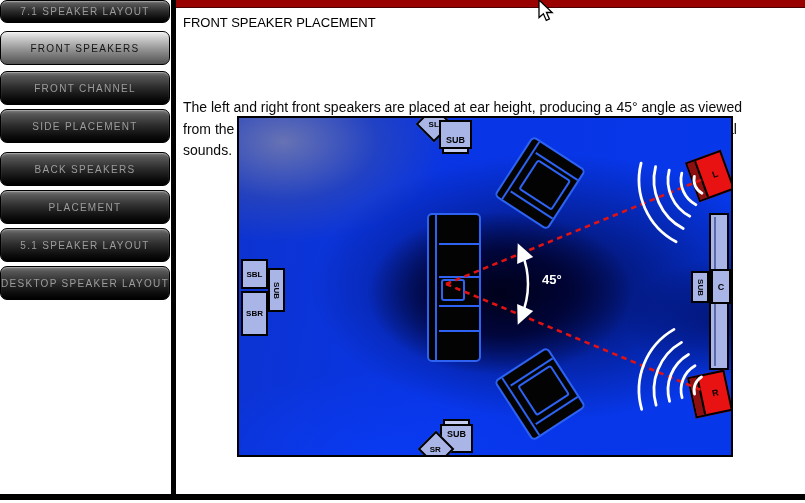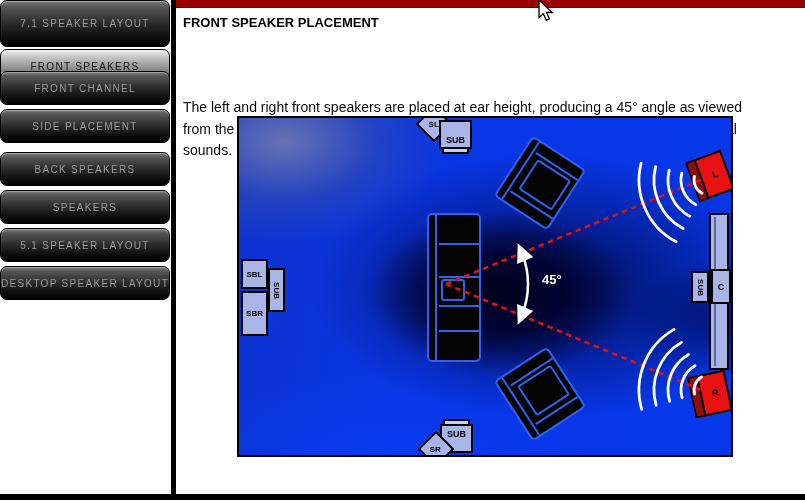--- a/index.html
+++ b/index.html
@@ -23,21 +23,21 @@
     background:linear-gradient(#f0f0f0 0%, #cdcdcd 18%, #8e8e8e 58%, #525252 100%);
     color:#141414;
   }
 
   .divider { position:absolute; left:171px; top:0; width:5px; height:497px; background:#000; }
   .redbar  { position:absolute; left:176px; top:0; width:629px; height:8px;
              background:#990000; border-bottom:1px solid #4e0000; }
   .bottombar { position:absolute; left:0; top:494px; width:805px; height:6px; background:#000; }
 
   
-  .page-title { position:absolute; left:183px; top:15px; font-size:13px; font-weight:bold; color:#000; }
+  .page-title { position:absolute; left:183px; top:15px; font-size:13px; font-weight:normal; color:#000; }
   .page-body  { position:absolute; left:183px; top:57px; width:586px;
                 font-size:14px; line-height:21.5px; color:#0a0a0a;margin-top:40px; }
 
   
   .diagram {
     position:absolute; left:237px; top:116px; width:496px; height:341px;
     border:2px solid #000; overflow:hidden;
     background-color:#0835e0;
     background-image:
       radial-gradient(ellipse 170px 105px at 53% 52%, rgba(0,0,22,0.95) 0%, rgba(0,2,45,0.85) 40%, rgba(0,6,70,0) 78%),
@@ -72,26 +72,26 @@
                  color:#fff; font-weight:bold; font-size:13px; }
 
   .cursor { position:absolute; left:537px; top:0; z-index:90; }
 </style>
 </head>
 <body>
 
 <div class="page">
 
   <div>
-    <div class="sb-btn" style="top:0;height:47px">7.1 SPEAKER LAYOUT</div>
-    <div class="sb-btn active" style="top:49px">FRONT SPEAKERS</div>
+    <div class="sb-btn" style="top:0;height:23px">7.1 SPEAKER LAYOUT</div>
+    <div class="sb-btn active" style="top:31px">FRONT SPEAKERS</div>
     <div class="sb-btn" style="top:71px">FRONT CHANNEL</div>
     <div class="sb-btn" style="top:109px">SIDE PLACEMENT</div>
     <div class="sb-btn" style="top:152px">BACK SPEAKERS</div>
-    <div class="sb-btn" style="top:190px">SPEAKERS</div>
+    <div class="sb-btn" style="top:190px">PLACEMENT</div>
     <div class="sb-btn" style="top:228px">5.1 SPEAKER LAYOUT</div>
     <div class="sb-btn" style="top:266px">DESKTOP SPEAKER LAYOUT</div>
   </div>
 
   <div class="divider"></div>
   <div class="redbar"></div>
   <div class="bottombar"></div>
 
   <div class="page-title">FRONT SPEAKER PLACEMENT</div>
   <div class="page-body">The left and right front speakers are placed at ear height, producing a 45° angle as viewed from the main seat. This delivers a wide sound stage and precise localization of individual sounds.</div>

